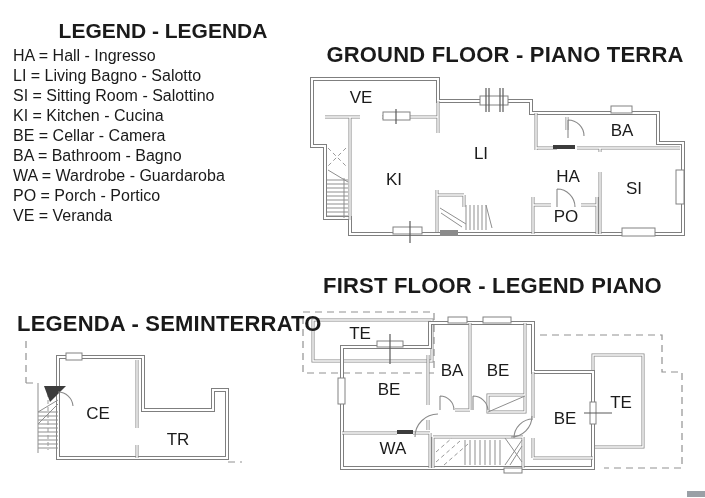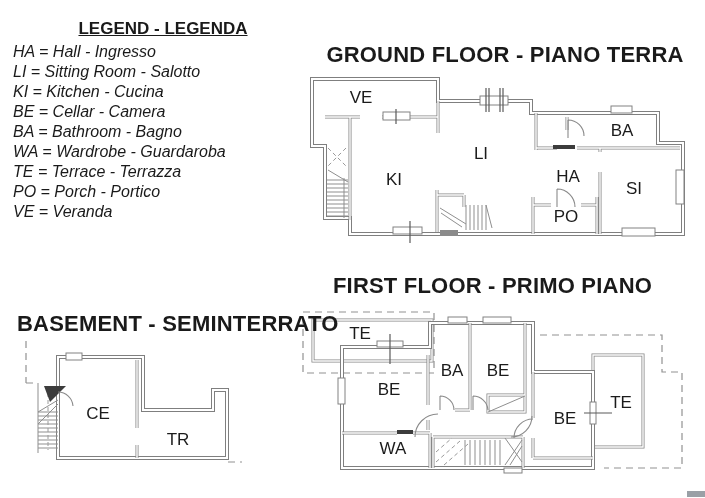--- a/index.html
+++ b/index.html
@@ -3,22 +3,22 @@
 <meta charset="utf-8">
 <style>
   html,body{margin:0;padding:0;}
   body{
     width:705px;height:498px;position:relative;background:#ffffff;
     font-family:"Liberation Sans", sans-serif;color:#1a1a1a;overflow:hidden;
   }
   .abs{position:absolute;}
   .plan-title{font-weight:bold;font-size:22px;letter-spacing:.2px;white-space:nowrap;}
   .centered{text-align:center;}
-  .legend-title{font-weight:bold;font-size:17px;text-decoration:underline;}
-  .legend-item{font-size:16px;line-height:20px;white-space:nowrap;font-style:italic;}
+  .legend-title{font-weight:bold;font-size:21px;}
+  .legend-item{font-size:16px;line-height:20px;white-space:nowrap;}
   svg text{font-family:"Liberation Sans", sans-serif;font-size:17px;fill:#1b1b1b;}
   
   .wb4{stroke:#7f7f7f;stroke-width:4;fill:none;}
   .wc4{stroke:#ffffff;stroke-width:2;fill:none;}
   .wb3{stroke:#868686;stroke-width:3;fill:none;}
   .wc3{stroke:#ffffff;stroke-width:1.4;fill:none;}
   .thin{stroke:#8f8f8f;stroke-width:1;fill:none;}
   .thind{stroke:#9a9a9a;stroke-width:1;fill:none;stroke-dasharray:4,3;}
   .arc{stroke:#8a8a8a;stroke-width:1.1;fill:none;}
   .dash{stroke:#929292;stroke-width:1.2;fill:none;stroke-dasharray:7,5;}
@@ -27,26 +27,26 @@
   .darkfill{fill:#3c3c3c;stroke:none;}
   .corner-bar{background:#9aa0a6;}
 </style>
 </head>
 <body>
 
 <div class="abs" style="left:13px;top:19px;width:300px;">
   <div class="legend-title centered">LEGEND - LEGENDA</div>
   <div style="margin-top:3px;">
     <div class="legend-item">HA = Hall - Ingresso</div>
-    <div class="legend-item">LI = Sitting Room - Salotto</div>
+    <div class="legend-item">LI = Living Bagno - Salotto</div>
+    <div class="legend-item">SI = Sitting Room - Salottino</div>
     <div class="legend-item">KI = Kitchen - Cucina</div>
     <div class="legend-item">BE = Cellar - Camera</div>
     <div class="legend-item">BA = Bathroom - Bagno</div>
     <div class="legend-item">WA = Wardrobe - Guardaroba</div>
-    <div class="legend-item">TE = Terrace - Terrazza</div>
     <div class="legend-item">PO = Porch - Portico</div>
     <div class="legend-item">VE = Veranda</div>
   </div>
 </div>
 
 <div class="abs plan-title centered" style="left:305px;top:42px;width:400px;">GROUND FLOOR - PIANO TERRA</div>
 
 <svg class="abs" style="left:305px;top:62px;" width="400" height="186" viewBox="305 62 400 186">
   <defs>
     <path id="gf-out" d="M312,79 H438 V101 H531 V113 H658 V143 H683 V234 H350 V218 H325 V146 H312 Z"></path>
@@ -93,21 +93,21 @@
     <text x="361" y="103" text-anchor="middle">VE</text>
     <text x="394" y="185" text-anchor="middle">KI</text>
     <text x="481" y="159" text-anchor="middle">LI</text>
     <text x="568" y="182" text-anchor="middle">HA</text>
     <text x="566" y="222" text-anchor="middle">PO</text>
     <text x="622" y="136" text-anchor="middle">BA</text>
     <text x="634" y="194" text-anchor="middle">SI</text>
   </g>
 </svg>
 
-<div class="abs plan-title centered" style="left:290px;top:273px;width:405px;">FIRST FLOOR - PRIMO PIANO</div>
+<div class="abs plan-title centered" style="left:290px;top:273px;width:405px;">FIRST FLOOR - LEGEND PIANO</div>
 
 <svg class="abs" style="left:290px;top:298px;" width="415" height="200" viewBox="290 298 415 200">
   <defs>
     <path id="ff-te1" d="M313,320 H432 V361 H313 Z"></path>
     <path id="ff-te2" d="M593,355 H643 V447 H593 Z"></path>
     <path id="ff-out" d="M342,347 H430 V323 H533 V372 H593 V468 H342 Z"></path>
     <path id="ff-part" d="M428,355 V405 M428,420 V430
       M342,433 H397 M413,433 H430 M430,433 V468
       M470,323 V410 M455,410 H470 M525,323 V395
       M533,372 V418 M533,438 V458 M533,458 H593
@@ -161,21 +161,21 @@
     <text x="360" y="339" text-anchor="middle">TE</text>
     <text x="389" y="395" text-anchor="middle">BE</text>
     <text x="452" y="376" text-anchor="middle">BA</text>
     <text x="498" y="376" text-anchor="middle">BE</text>
     <text x="565" y="424" text-anchor="middle">BE</text>
     <text x="621" y="408" text-anchor="middle">TE</text>
     <text x="393" y="454" text-anchor="middle">WA</text>
   </g>
 </svg>
 
-<div class="abs plan-title" style="left:17px;top:311px;">BASEMENT - SEMINTERRATO</div>
+<div class="abs plan-title" style="left:17px;top:311px;">LEGENDA - SEMINTERRATO</div>
 
 <svg class="abs" style="left:5px;top:333px;" width="255" height="165" viewBox="5 333 255 165">
   <defs>
     <path id="bm-out" d="M58,357 H143 V410 H213 V390 H227 V458 H58 Z"></path>
     <path id="bm-part" d="M137,360 V428 M137,445 V458"></path>
   </defs>
 
   <g>
     <path class="dash" d="M26,341 V383 M26,383 H36 M228,462 H242"></path>
   </g>

